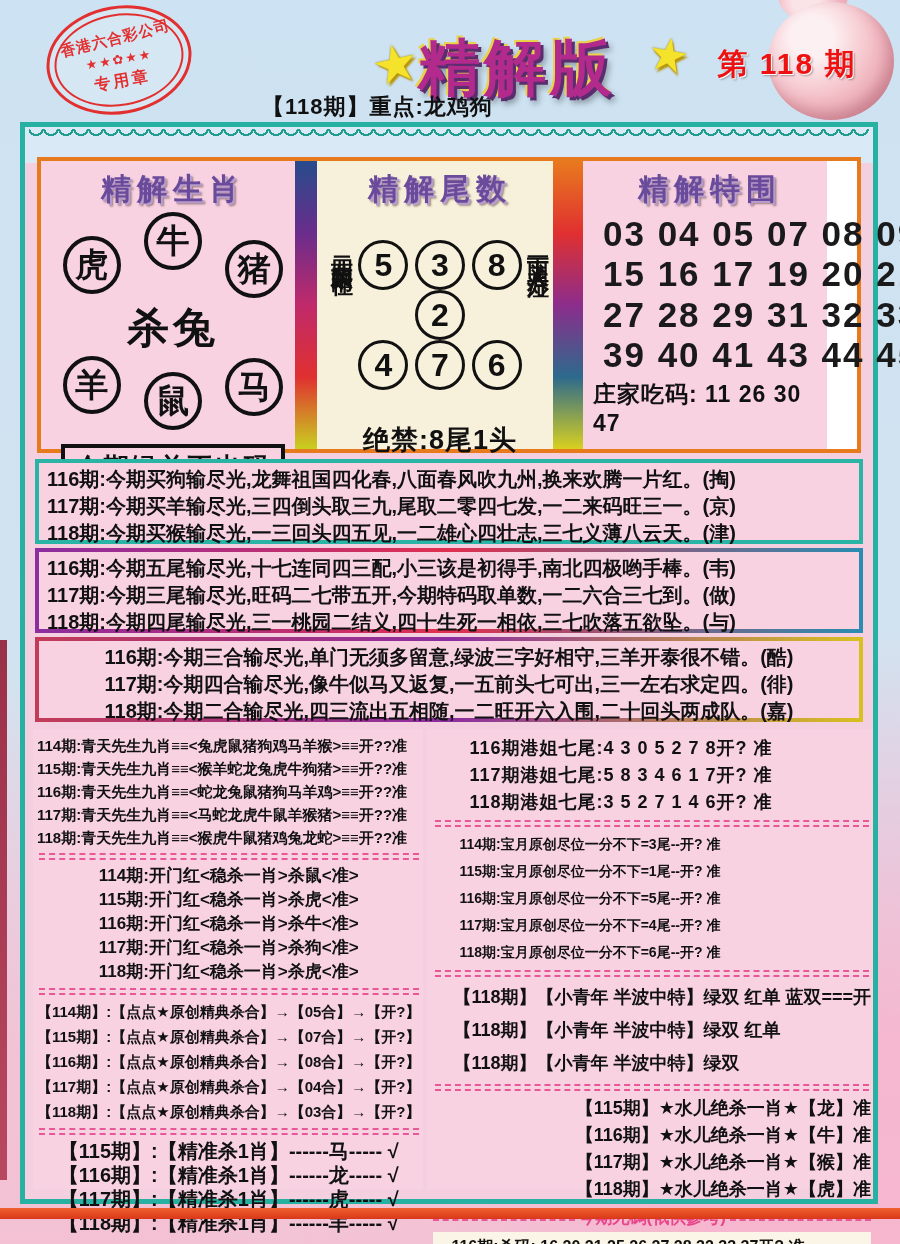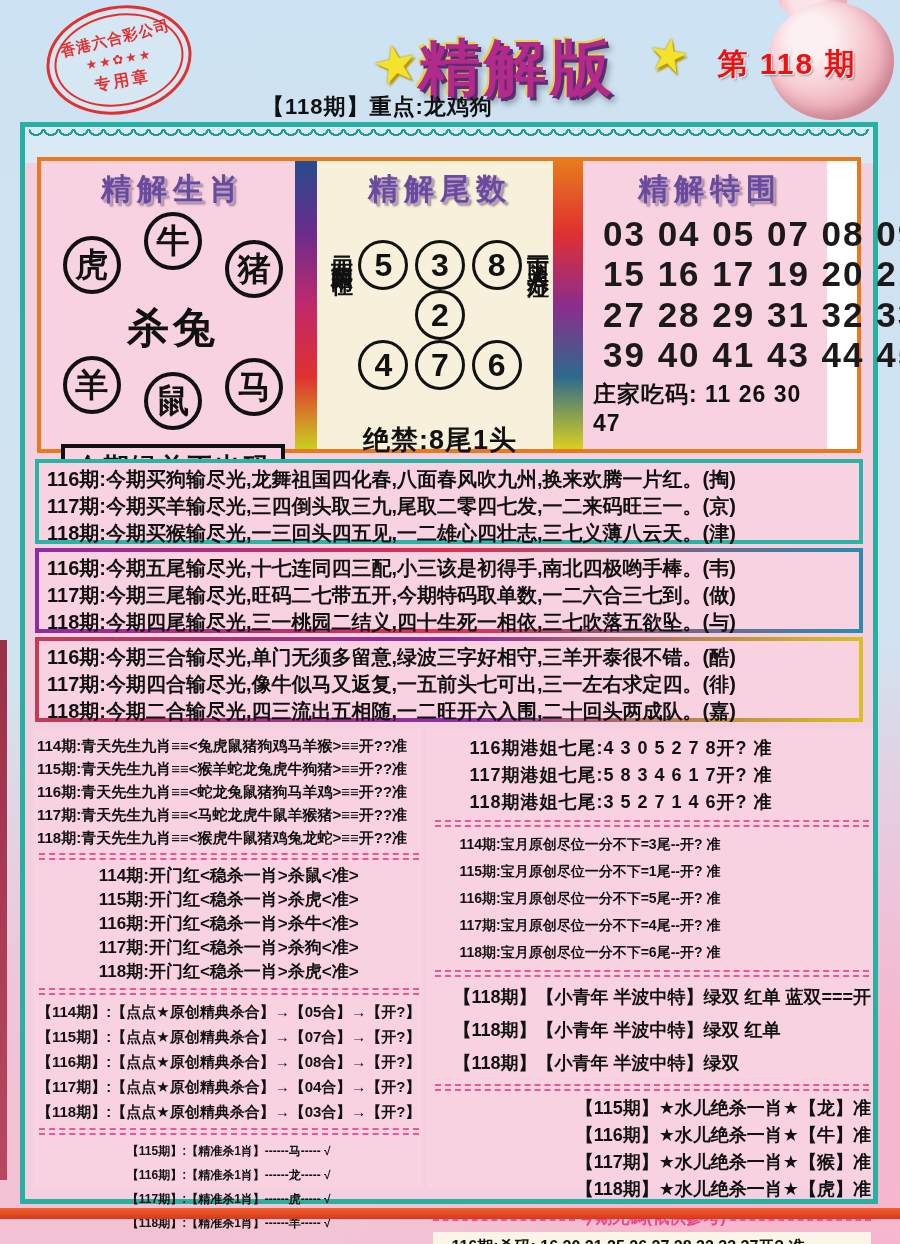--- a/index.html
+++ b/index.html
@@ -73,33 +73,33 @@
   .tfooter { font-size:27px; font-weight:bold; color:#111; margin:2px 0 8px 0; letter-spacing:1px; }
   .special { width:244px; }
   .sp-rows { flex:1; display:flex; flex-direction:column; justify-content:space-around; width:100%; padding:4px 10px; }
   .sp-row { font-size:35px; font-weight:bold; color:#1a1a1a; text-align:center; letter-spacing:2px; white-space:nowrap; }
   .sp-footer { font-size:23px; font-weight:bold; color:#111; margin-bottom:12px; letter-spacing:1px; }
   
   .vblock { position:absolute; left:10px; width:828px; height:85px; background:#f9d2e2;
     display:flex; flex-direction:column; justify-content:space-around; padding:3px 8px; }
   .vb1 { top:332px; border:4px solid #2ab4a6; }
   .vb2 { top:421px; border:4px solid #c23b58; border-image:linear-gradient(90deg,#8c2da0,#e03050,#2a8cb0) 1; }
-  .vb3 { top:510px; border:4px solid #a03a90; border-image:linear-gradient(90deg,#c23b58,#8c2da0,#d8c020) 1; }
+  .vb3 { top:510px; border:4px solid #a03a90; border-image:linear-gradient(90deg,#c23b58,#8c2da0,#d8c020) 1;align-items:center; }
   .vrow { font-size:20px; font-weight:bold; color:#111; white-space:nowrap; letter-spacing:0; }
   
   .columns { position:absolute; left:8px; top:602px; width:840px; bottom:10px; display:flex; }
   .col-left { width:418px; background:#f9d2e2; padding:5px 2px 0 4px; }
   .divider { width:17px; margin:0 2px;
     background:linear-gradient(180deg,#1aa79b 0 78%, #e8b0c8 82%, #e8e060 88%, #80c8e0 93%, #f0a0b8 100%); }
   .col-right { flex:1; background:#f9d2e2; padding:6px 2px 0 6px; }
   .lrow { font-size:15px; font-weight:bold; color:#111; white-space:nowrap; line-height:23px; letter-spacing:0; }
   .list-a .lrow { line-height:23px; }
   .list-b .lrow { line-height:24px; text-align:center; font-size:17px; }
   .list-c .lrow { line-height:25px; font-size:15px; }
-  .list-d .lrow { line-height:24px; text-align:center; font-size:12px; }
+  .list-d .lrow { line-height:24px; text-align:center; font-size:20px; }
   .sep { height:7px; margin:4px 2px; border-top:2px dashed #e85898; border-bottom:2px dashed #e85898; }
   .rrow { font-size:17px; font-weight:bold; color:#111; white-space:nowrap;margin-left:14px; }
   .list-e .rrow { line-height:27px; font-size:18px; padding-left:22px; letter-spacing:1px; }
   .list-f .rrow { line-height:27px; font-size:14px; padding-left:12px; }
   .list-g .rrow { line-height:33px; font-size:18px; padding-left:6px; }
   .list-h .rrow { line-height:27px; font-size:18px; text-align:right; }
   .dead-sep { display:flex; align-items:center; margin:3px 0; }
   .dead-sep .dline { flex:1; height:6px; border-top:2px dashed #e85898; border-bottom:2px dashed #e85898; }
   .dead-label { font-size:17px; font-weight:bold; color:#e8458b; padding:0 4px; white-space:nowrap; }
   .list-i { background:#faf5e6; margin:2px 0 0 0; padding:2px 0 8px 4px; }

